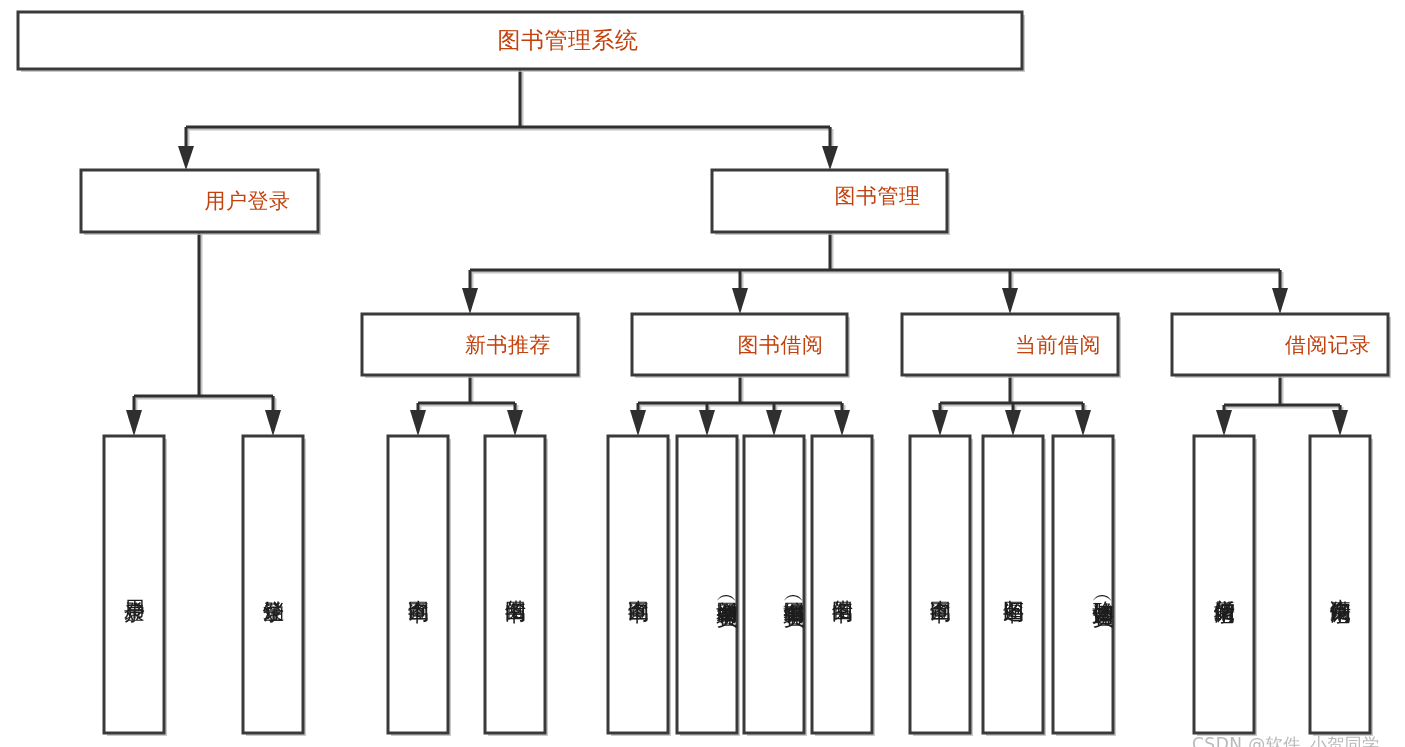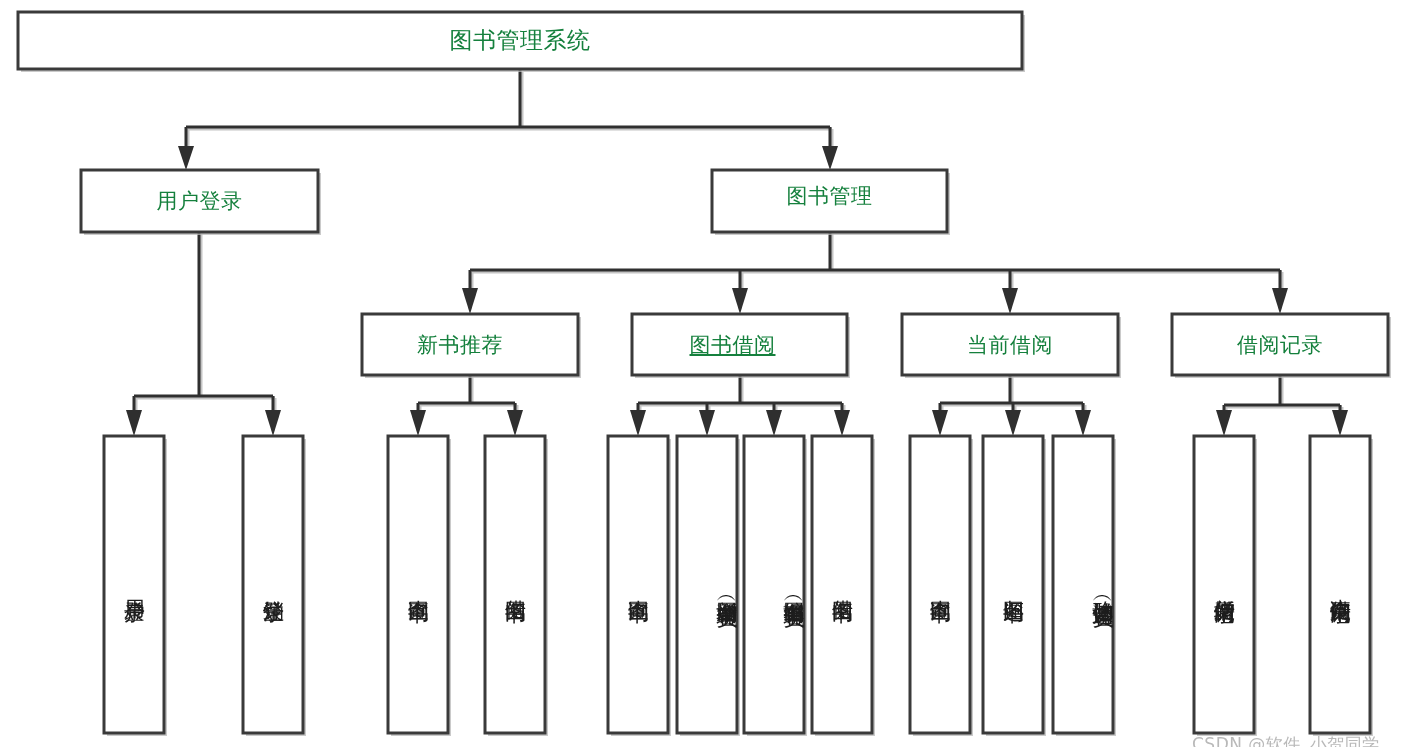--- a/index.html
+++ b/index.html
@@ -47,25 +47,26 @@
   }
   .arrow-head {
     fill: #2f2f2f;
     stroke: none;
   }
   .node-label-h {
     position: absolute;
     display: flex;
     align-items: center;
     justify-content: center;
-    color: #15803d;
+    color: #c2410c;
     font-size: 21px;
     letter-spacing: 0.5px;
     white-space: nowrap;
     pointer-events: none;
+    padding-left: 48px;
   }
   .node-label-v {
     position: absolute;
     display: flex;
     align-items: center;
     justify-content: center;
     color: #1d1d1d;
     font-size: 21px;
     writing-mode: vertical-rl;
     text-orientation: upright;
@@ -210,21 +211,21 @@
       <rect class="node-box" x="1310" y="436" width="60" height="297"></rect>
     </g>
   </svg>
 
   <div class="node-label-h" style="left:18px;top:12px;width:1004px;height:57px;font-size:23px;">图书管理系统</div>
 
   <div class="node-label-h" style="left:81px;top:170px;width:237px;height:62px;">用户登录</div>
   <div class="node-label-h" style="left:712px;top:170px;width:235px;height:51px;">图书管理</div>
 
   <div class="node-label-h" style="left:362px;top:314px;width:196px;height:61px;">新书推荐</div>
-  <div class="node-label-h" style="left:632px;top:314px;width:201px;height:61px;text-decoration:underline;">图书借阅</div>
+  <div class="node-label-h" style="left:632px;top:314px;width:201px;height:61px;">图书借阅</div>
   <div class="node-label-h" style="left:902px;top:314px;width:216px;height:61px;">当前借阅</div>
   <div class="node-label-h" style="left:1172px;top:314px;width:216px;height:61px;">借阅记录</div>
 
   <div class="node-label-v" style="left:104px;top:436px;width:60px;height:297px;">用户登录</div>
   <div class="node-label-v" style="left:243px;top:436px;width:60px;height:297px;">注销登录</div>
   <div class="node-label-v" style="left:388px;top:436px;width:60px;height:297px;">查询图书</div>
   <div class="node-label-v" style="left:485px;top:436px;width:60px;height:297px;">借阅图书</div>
   <div class="node-label-v" style="left:608px;top:436px;width:60px;height:297px;">查询图书</div>
   <div class="node-label-v" style="left:677px;top:436px;width:60px;height:297px;align-items:flex-start;padding-top:8px;box-sizing:border-box;">新增图书（管理员）</div>
   <div class="node-label-v" style="left:744px;top:436px;width:60px;height:297px;align-items:flex-start;padding-top:8px;box-sizing:border-box;">编辑图书（管理员）</div>

